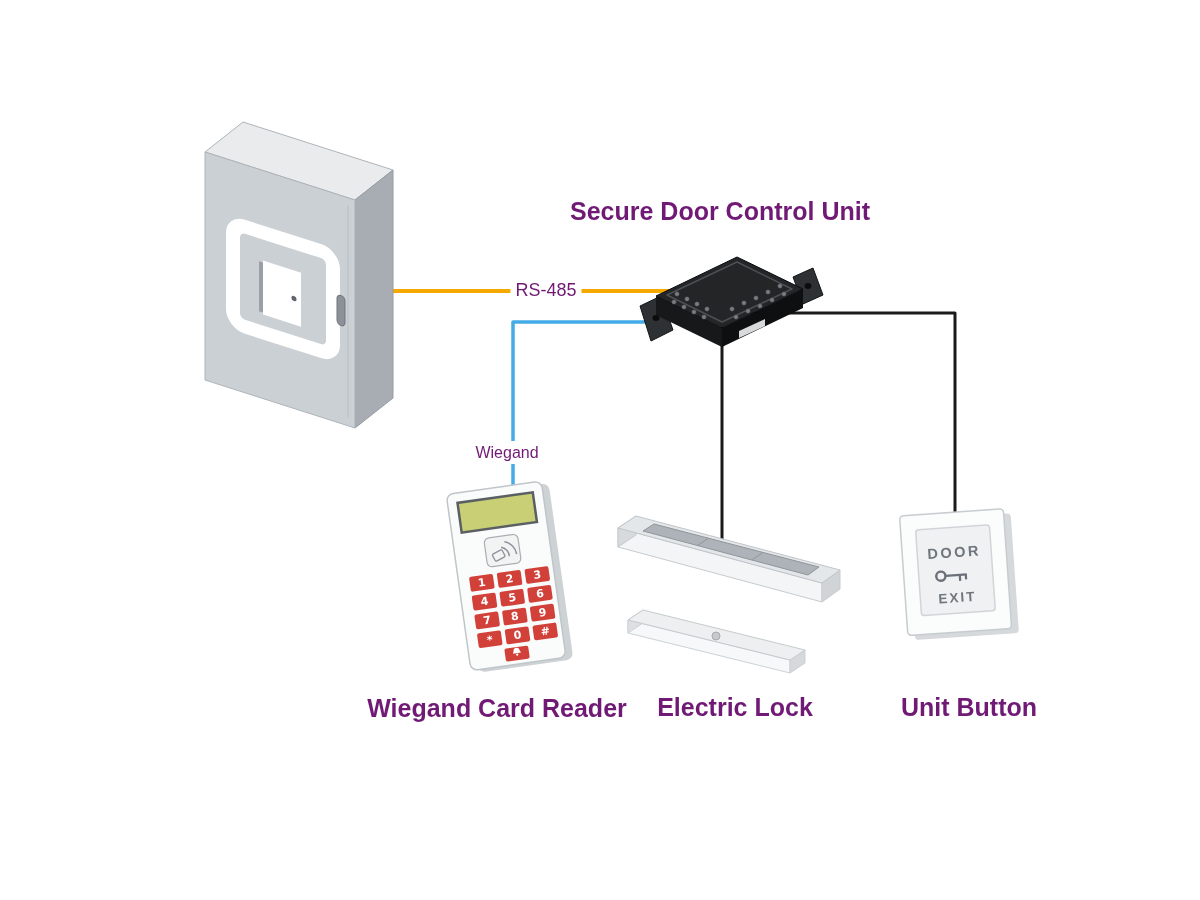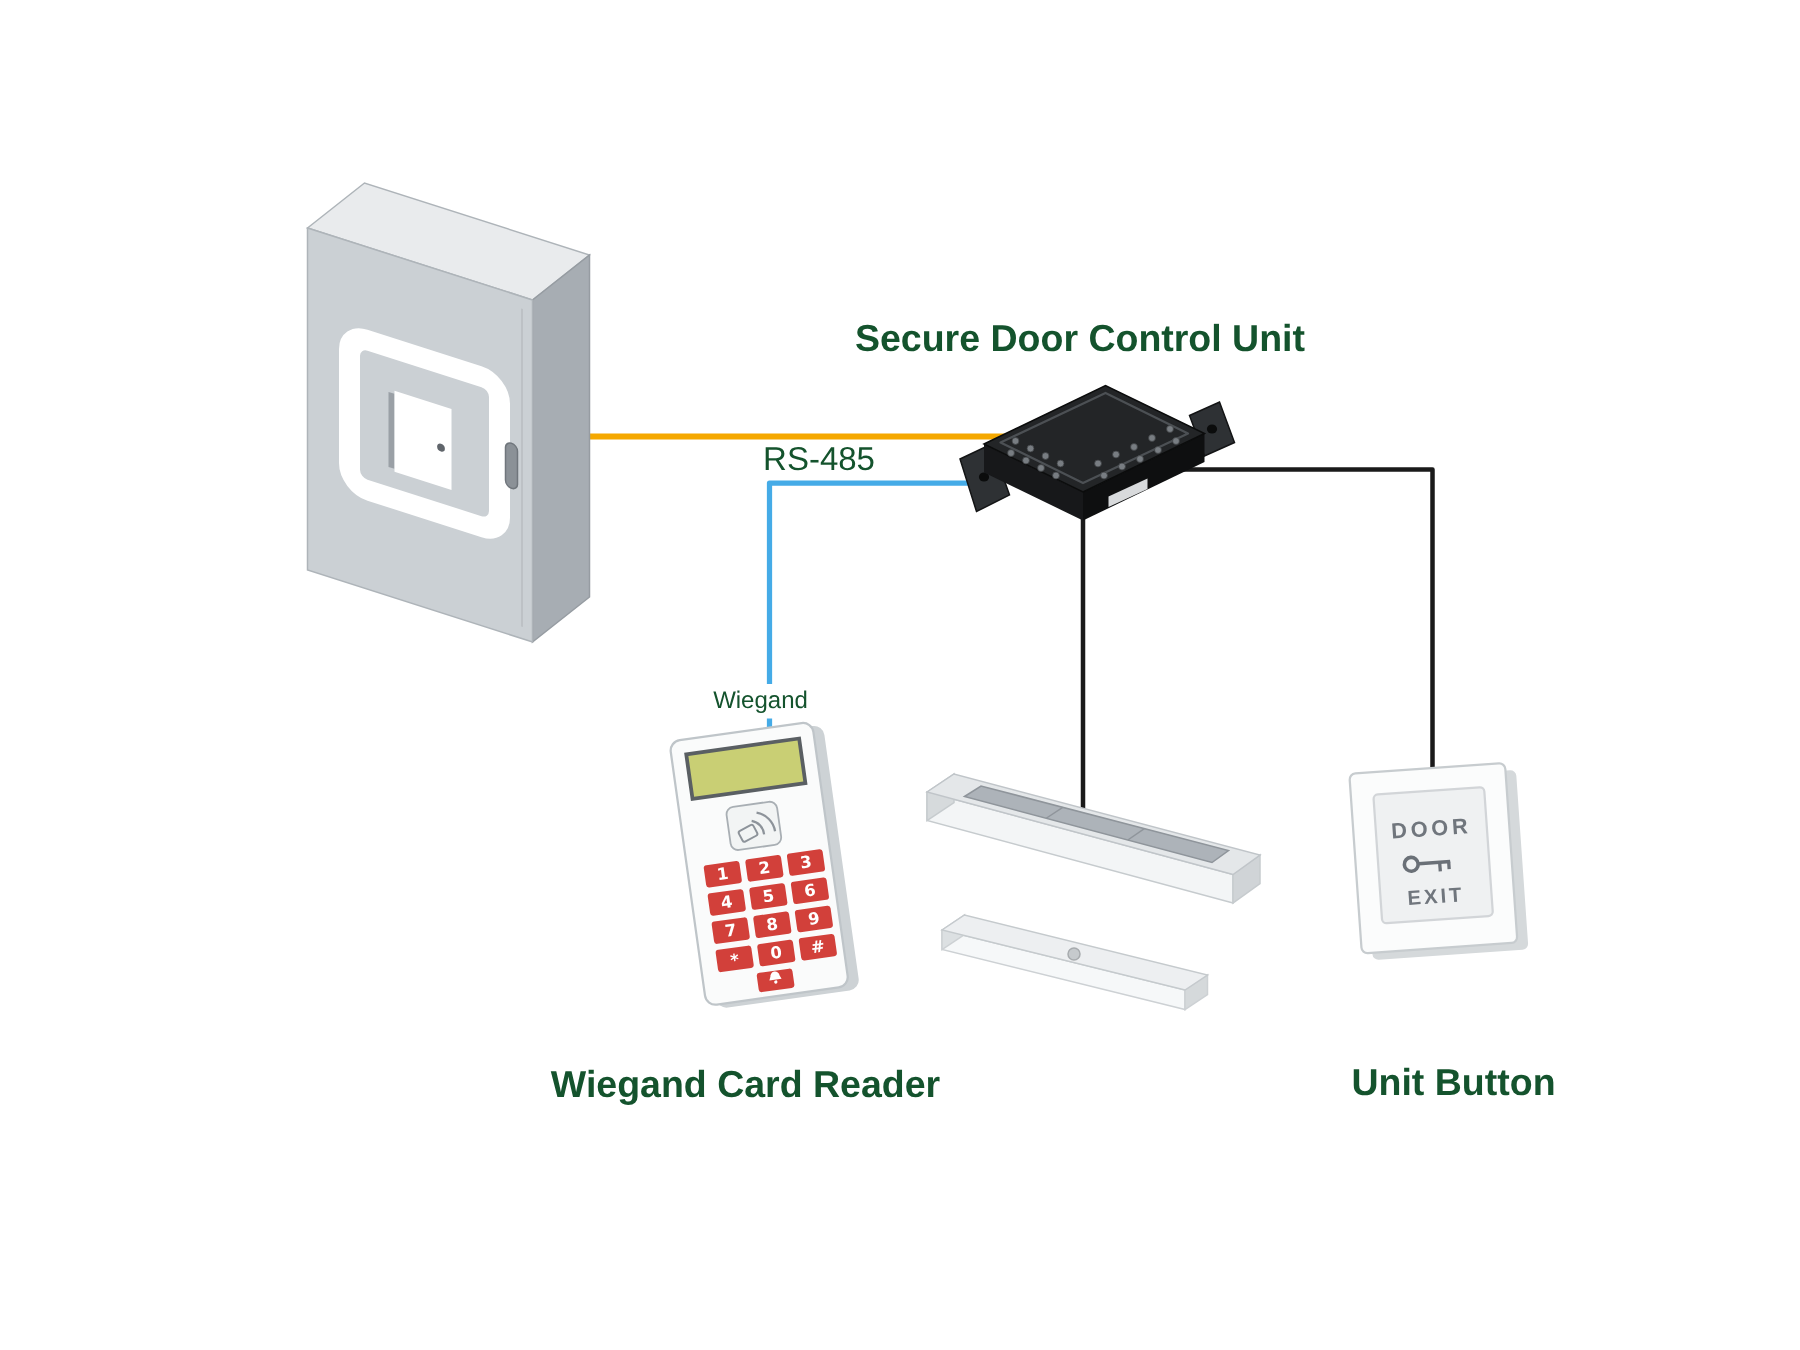--- a/index.html
+++ b/index.html
@@ -1,21 +1,21 @@
 <!DOCTYPE html>
 <html><head>
 <meta charset="utf-8">
 <style>
   * { margin:0; padding:0; box-sizing:border-box; }
   html,body { background:#ffffff; font-family:"Liberation Sans", sans-serif; }
   .canvas { position:relative; width:1200px; height:900px; background:#ffffff; overflow:hidden; }
   .canvas > svg { position:absolute; left:0; top:0; }
-  .lbl { position:absolute; transform:translateX(-50%); white-space:nowrap; color:#14532d;margin-top:15px; }
+  .lbl { position:absolute; transform:translateX(-50%); white-space:nowrap; color:#701a75; }
   .device-label { font-size:25px; font-weight:700; }
-  .wire-label { font-size:22px; font-weight:400; background:#ffffff; padding:0 5px; line-height:23px; }
+  .wire-label { font-size:18px; font-weight:400; background:#ffffff; padding:0 5px; line-height:23px; }
   .kp-digit { font:700 11px "DejaVu Sans", sans-serif; fill:#ffffff; text-anchor:middle; }
   .exit-door-text { font:700 14.5px "Liberation Sans", sans-serif; fill:#70767D; letter-spacing:2.5px; text-anchor:middle; }
   .exit-exit-text { font:700 13.5px "Liberation Sans", sans-serif; fill:#70767D; letter-spacing:2px; text-anchor:middle; }
 </style>
 </head>
 <body>
 
 <div class="canvas">
 
   <svg width="1200" height="900" viewBox="0 0 1200 900">
@@ -145,18 +145,19 @@
         <line x1="946" y1="575" x2="967" y2="575" stroke="#6A7077" stroke-width="2.4"></line>
         <line x1="960" y1="575" x2="960" y2="581" stroke="#6A7077" stroke-width="2.2"></line>
         <line x1="966" y1="575" x2="966" y2="580" stroke="#6A7077" stroke-width="2.2"></line>
       </g>
       <text class="exit-exit-text" x="956" y="602">EXIT</text>
     </g>
   </svg>
 
   <div class="lbl device-label" style="left:720px; top:197px;">Secure Door Control Unit</div>
   <div class="lbl device-label" style="left:497px; top:694px;">Wiegand Card Reader</div>
+  <div class="lbl device-label" style="left:735px; top:693px;">Electric Lock</div>
   <div class="lbl device-label" style="left:969px; top:693px;">Unit Button</div>
 
   <div class="lbl wire-label" style="left:546px; top:279px;">RS-485</div>
   <div class="lbl wire-label" style="left:507px; top:441px; font-size:16px;">Wiegand</div>
 
 </div>
 
 </body></html>

